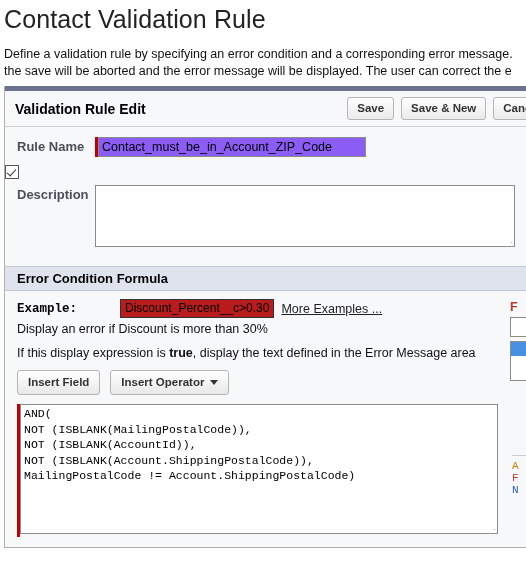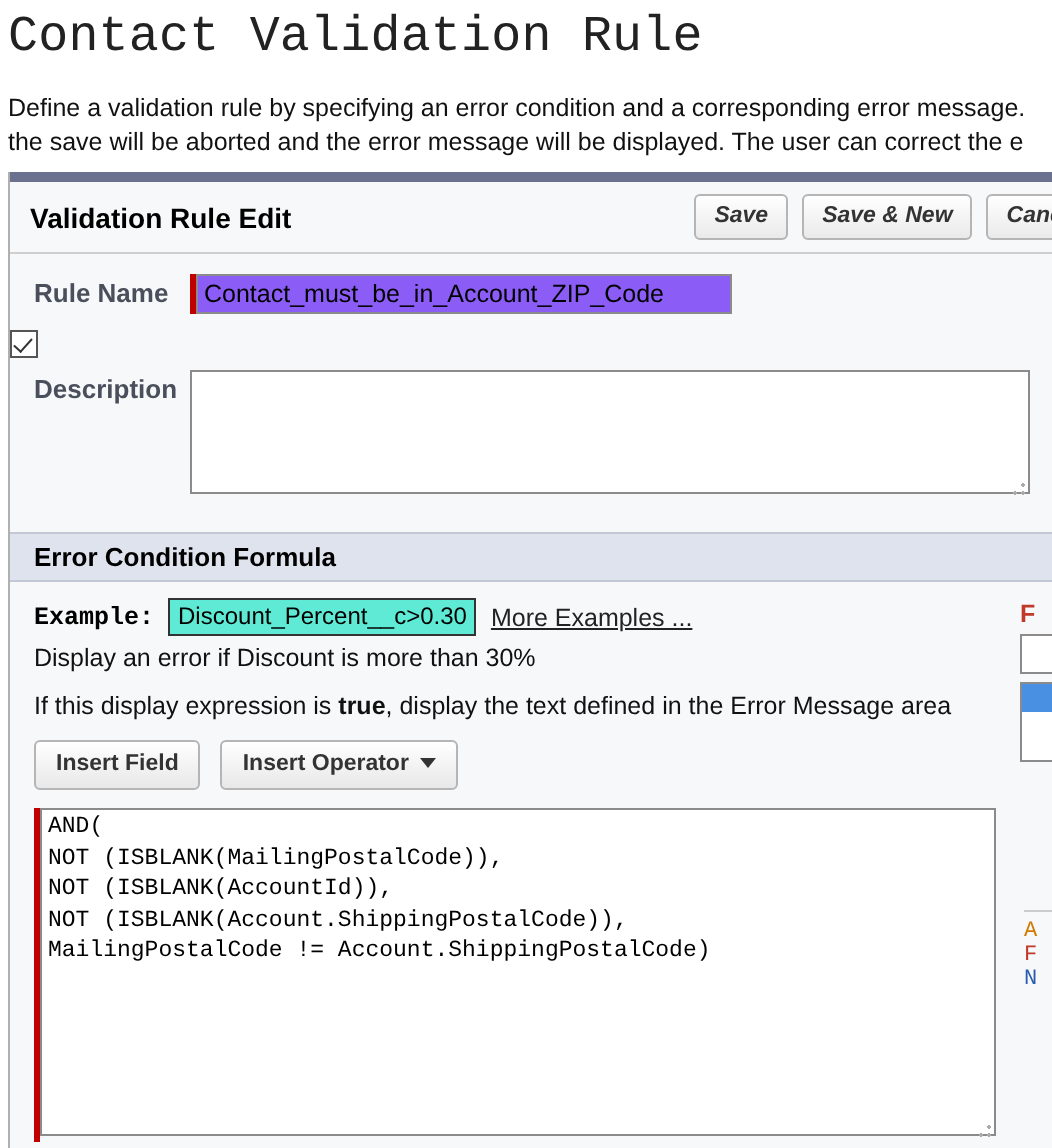--- a/index.html
+++ b/index.html
@@ -19,21 +19,20 @@
 
   
   .page-title {
     font-size: 25px;
     font-weight: normal;
     color: #222222;
     margin: 4px 0 0 4px;
     letter-spacing: 0.1px;
     line-height: 30px;
     white-space: nowrap;
-    font-family: Liberation Mono, monospace;
   }
 
   .intro {
     margin: 12px 0 0 4px;
     font-size: 12.5px;
     color: #111111;
     line-height: 17px;
     width: 560px;      
     white-space: nowrap;
   }
@@ -81,21 +80,20 @@
     font-size: 11.5px;
     font-weight: bold;
     color: #333333;
     background: linear-gradient(#ffffff, #eaeaea);
     border: 1px solid #b5b5b5;
     border-radius: 3px;
     padding: 3px 9px 4px 9px;
     white-space: nowrap;
     cursor: pointer;
     line-height: 14px;
-    font-style: italic;
   }
 
   
   .form-body {
     padding: 10px 0 10px 0;
     background: #f7f8f9;
   }
   .frow {
     display: flex;
     align-items: flex-start;
@@ -268,21 +266,21 @@
     vertical-align: middle;
   }
 
   .formula-area-row {
     display: flex;
     margin-top: 9px;
     align-items: stretch;
   }
   .formula-ta {
     width: 478px;
-    height: 164px;
+    height: 130px;
     border: 1px solid #8b8b8b;
     background: #ffffff;
     font-family: "Liberation Mono", monospace;
     font-size: 11.5px;
     line-height: 15.5px;
     color: #000000;
     padding: 1px 3px;
     box-sizing: border-box;
     resize: none;
     outline: none;
@@ -390,21 +388,21 @@
     </div>
 
   </div>
 
   <div class="section-header" style="background: rgb(223, 227, 238);">Error Condition Formula</div>
 
   <div class="formula-body">
 
     <div class="example-line">
       <span class="example-label">Example:</span>
-      <span class="example-box" style="background: #5eead4;">Discount_Percent__c&gt;0.30</span>
+      <span class="example-box" style="background: #b91c1c; margin-left: 36px;">Discount_Percent__c&gt;0.30</span>
       <span class="more-examples">More Examples ...</span>
     </div>
 
     <div class="example-desc">Display an error if Discount is more than 30%</div>
 
     <div class="formula-note">
       <span>If this display expression is </span><b>true</b><span>, display the text defined in the Error Message area</span>
     </div>
 
     <div class="insert-row">

